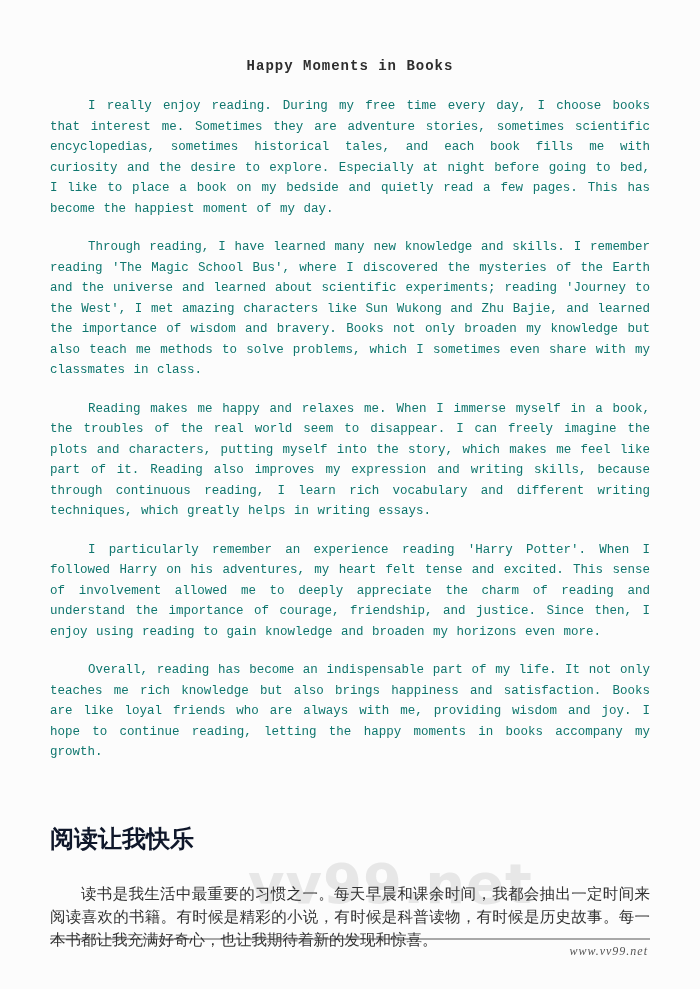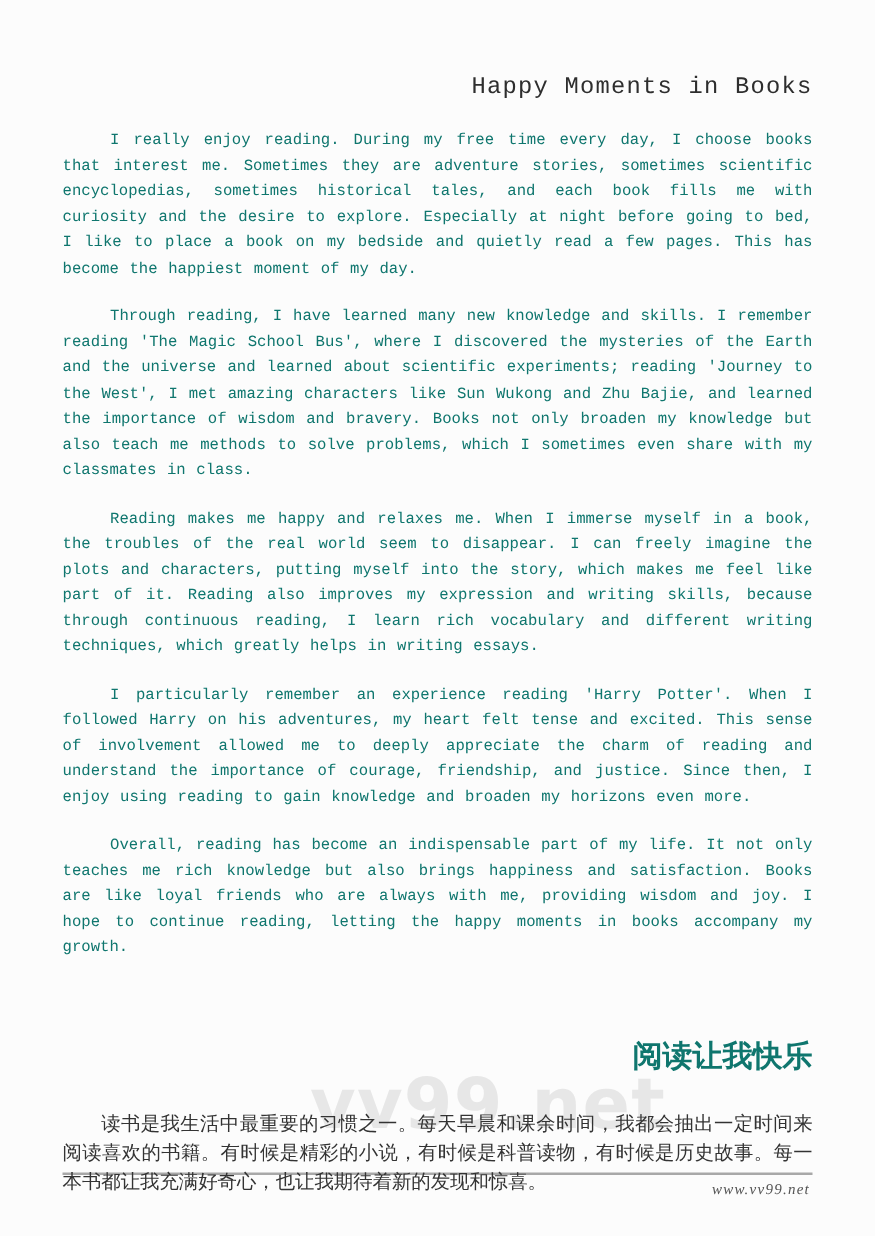--- a/index.html
+++ b/index.html
@@ -12,24 +12,24 @@
     height: 989px;
     background: #fcfcfc;
     overflow: hidden;
     padding: 58px 50px 0 50px;
     color: #333;
   }
 
   .essay-title-en {
     position: relative; z-index: 1;
     font-family: "Liberation Mono", "DejaVu Sans Mono", monospace;
-    font-size: 19px;
-    font-weight: normal;
+    font-size: 14px;
+    font-weight: bold;
     letter-spacing: 1px;
-    text-align: right;
+    text-align: center;
     color: #2e2e2e;
     margin-bottom: 22px;
   }
 
   .para-en {
     position: relative; z-index: 1;
     font-family: Liberation Mono, monospace;
     font-size: 12.5px;
     line-height: 20.5px;
     text-align: justify;
@@ -37,22 +37,22 @@
     color: #0f766e;
     margin-bottom: 18px;
     word-spacing: 1px;
   }
 
   .essay-title-zh {
     position: relative; z-index: 1;
     font-family: Liberation Serif, serif;
     font-size: 24px;
     font-weight: bold;
-    text-align: right;
-    color: #0f766e;
+    text-align: left;
+    color: #0f172a;
     margin-top: 60px;
     margin-bottom: 22px;
   }
 
   .para-zh {
     position: relative; z-index: 1;
     font-family: "Liberation Serif", "DejaVu Serif", serif;
     font-size: 15.5px;
     line-height: 23px;
     text-align: justify;

